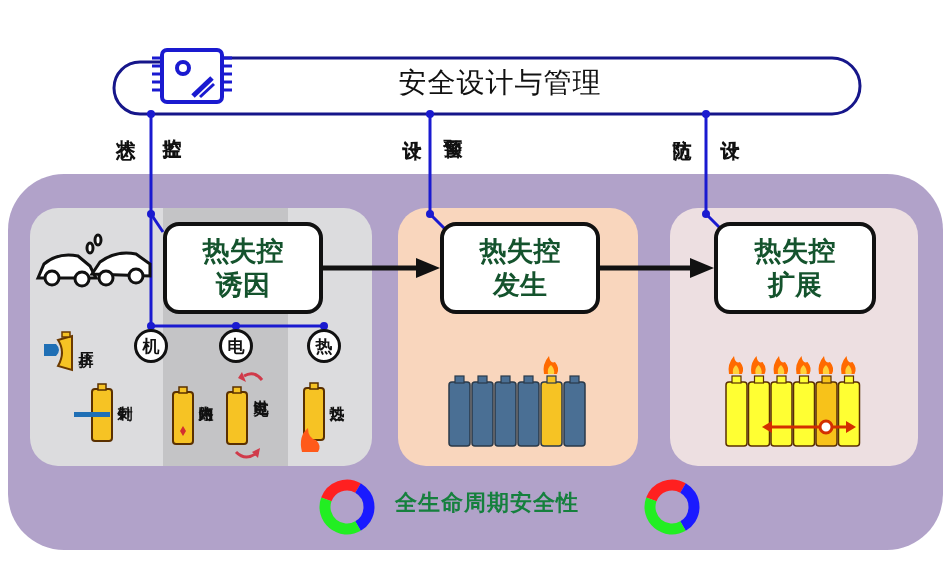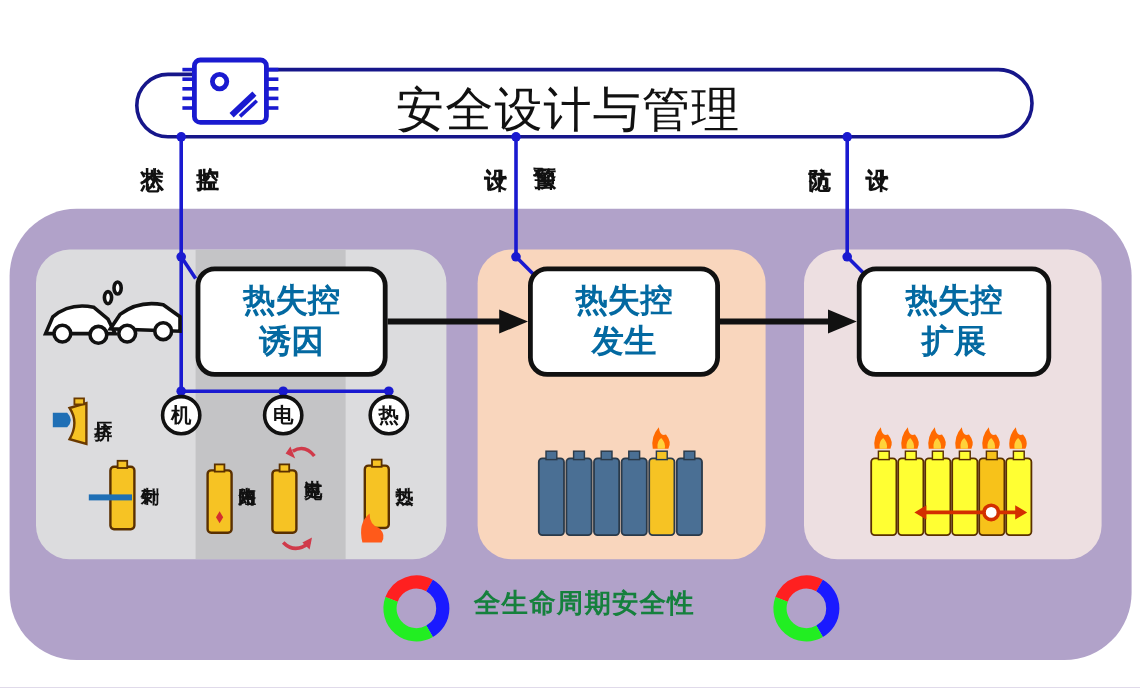--- a/index.html
+++ b/index.html
@@ -7,30 +7,30 @@
          font-family:"DejaVu Sans", sans-serif; }
   .abs { position:absolute; }
   #outer { left:8px; top:174px; width:935px; height:376px; background:#b1a2c9; border-radius:56px; }
   .panel { border-radius:28px; overflow:hidden; }
   #panel-left { left:30px; top:208px; width:342px; height:258px; background:#dcdcde; }
   #band-mid { left:133px; top:0; width:125px; height:258px; background:#c4c4c6; }
   #panel-mid { left:398px; top:208px; width:240px; height:258px; background:#f9d6bd; }
   #panel-right { left:670px; top:208px; width:248px; height:258px; background:#eddfe1; }
   .node { background:#fff; border:4px solid #111; border-radius:16px; box-sizing:border-box;
           display:flex; flex-direction:column; align-items:center; justify-content:center;
-          font-size:27px; line-height:34px; color:#0369a1; font-weight:bold; }
+          font-size:27px; line-height:34px; color:#14532d; font-weight:bold; }
   #node-cause { left:163px; top:222px; width:160px; height:92px; }
   #node-occur { left:440px; top:222px; width:160px; height:92px; }
   #node-spread { left:714px; top:222px; width:162px; height:92px; }
   .vlabel { writing-mode:vertical-rl; font-size:19px; font-weight:bold; color:#111; letter-spacing:1px; }
   .vsmall { writing-mode:vertical-rl; font-size:15px; font-weight:bold; color:#111; }
   .circle { width:34px; height:34px; border:3px solid #111; border-radius:50%; background:#fff;
             box-sizing:border-box; display:flex; align-items:center; justify-content:center;
             font-size:17px; font-weight:bold; color:#111; }
-  #title { left:330px; top:64px; width:340px; font-size:40px; color:#111; letter-spacing:1px; }
+  #title { left:330px; top:64px; width:340px; text-align:center; font-size:28px; color:#111; letter-spacing:1px; }
   #footer { left:395px; top:488px; font-size:22px; font-weight:bold; color:#15803d; letter-spacing:1px; }
   svg { position:absolute; left:0; top:0; }
 </style>
 </head>
 <body>
 
 <div id="outer" class="abs"></div>
 
 <div id="panel-left" class="abs panel">
   <div id="band-mid" class="abs"></div>

